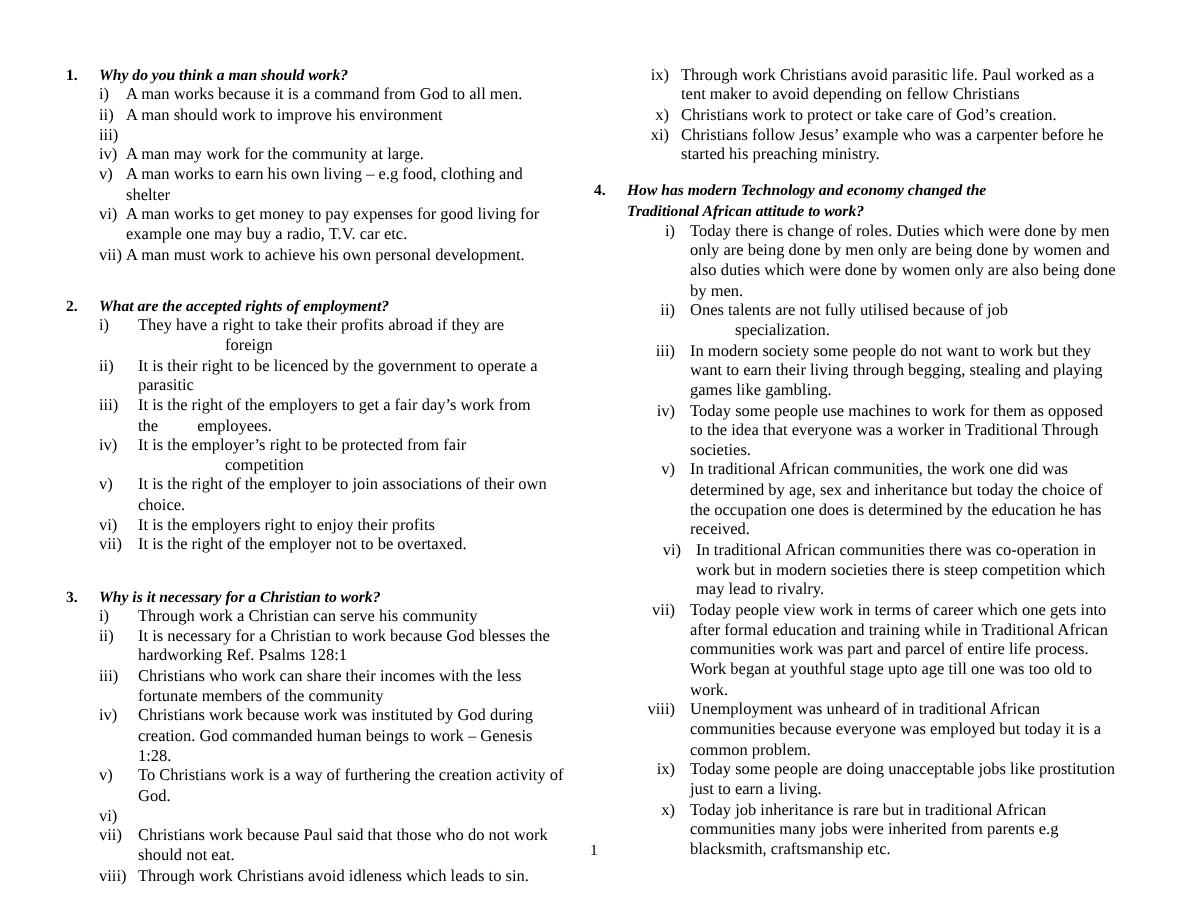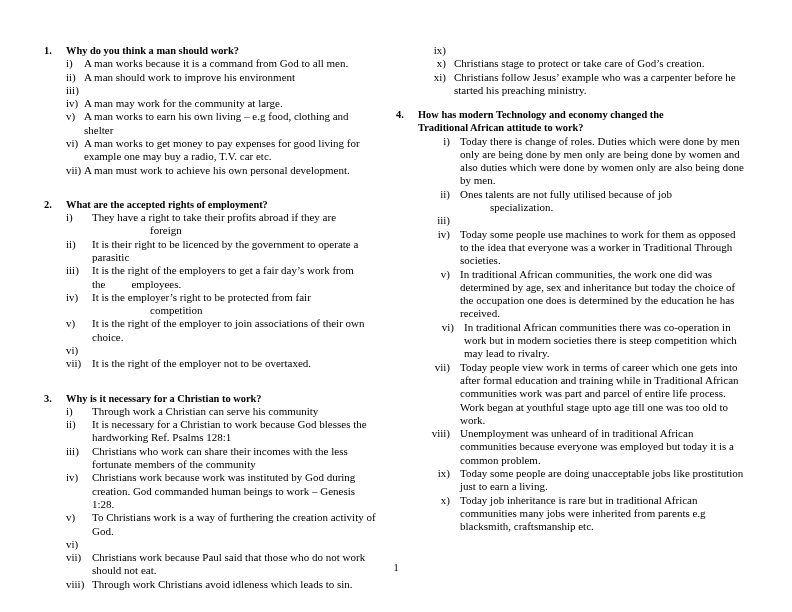--- a/index.html
+++ b/index.html
@@ -56,20 +56,21 @@
     font-size: 10.4px;
     line-height: 13.2px;
   }
   .qhead .qnum {
     width: 22px;
     flex: 0 0 22px;
     text-align: left;
   }
   .qhead .qtitle {
     flex: 1 1 auto;
+    font-style: italic;
   }
 
   
   ol.rlist, ul.rlist {
     list-style: none;
     margin: 0;
     padding: 0;
   }
   .ritem {
     display: flex;
@@ -193,20 +194,21 @@
           <li class="ritem">
             <span class="rnum">iv)</span>
             <span class="rtext"><span>It is the employer’s right to be protected from fair</span><br><span class="tabbed">competition</span></span>
           </li>
           <li class="ritem">
             <span class="rnum">v)</span>
             <span class="rtext">It is the right of the employer to join associations of their own choice.</span>
           </li>
           <li class="ritem">
             <span class="rnum">vi)</span>
+            <span class="rtext">It is the employers right to enjoy their profits</span>
           </li>
           <li class="ritem">
             <span class="rnum">vii)</span>
             <span class="rtext">It is the right of the employer not to be overtaxed.</span>
           </li>
         </ul>
       </div>
 
       <div class="spacer-sm"></div>
 
@@ -250,24 +252,25 @@
         </ul>
       </div>
 
     </div>
 
     <div class="col col-right">
 
       <ul class="rlist">
         <li class="ritem">
           <span class="rnum">ix)</span>
+          <span class="rtext">Through work Christians avoid parasitic life.  Paul worked as a tent maker to avoid depending on fellow Christians</span>
         </li>
         <li class="ritem">
           <span class="rnum">x)</span>
-          <span class="rtext">Christians stage to protect or take care of God’s creation.</span>
+          <span class="rtext">Christians work to protect or take care of God’s creation.</span>
         </li>
         <li class="ritem">
           <span class="rnum">xi)</span>
           <span class="rtext">Christians follow Jesus’ example who was a carpenter before he started his preaching ministry.</span>
         </li>
       </ul>
 
       <div class="spacer-sm"></div>
 
       <div class="qblock gutter-deep">
@@ -279,20 +282,21 @@
           <li class="ritem">
             <span class="rnum">i)</span>
             <span class="rtext">Today there is change of roles.  Duties which were done by men only are being done by men only are being done by women and also duties which were done by women only are also being done by men.</span>
           </li>
           <li class="ritem">
             <span class="rnum">ii)</span>
             <span class="rtext"><span>Ones talents are not fully utilised because of job</span><br><span class="tabbed" style="padding-left:30px">specialization.</span></span>
           </li>
           <li class="ritem">
             <span class="rnum">iii)</span>
+            <span class="rtext">In modern society some people do not want to work but they want to earn their living through begging, stealing and playing games like gambling.</span>
           </li>
           <li class="ritem">
             <span class="rnum">iv)</span>
             <span class="rtext">Today some people use machines to work for them as opposed to the idea that everyone was a worker in Traditional Through societies.</span>
           </li>
           <li class="ritem">
             <span class="rnum">v)</span>
             <span class="rtext">In traditional African communities, the work one did was determined by age, sex and inheritance but today the choice of the occupation one does is determined by the education he has received.</span>
           </li>
           <li class="ritem" style="padding-left:26px">

